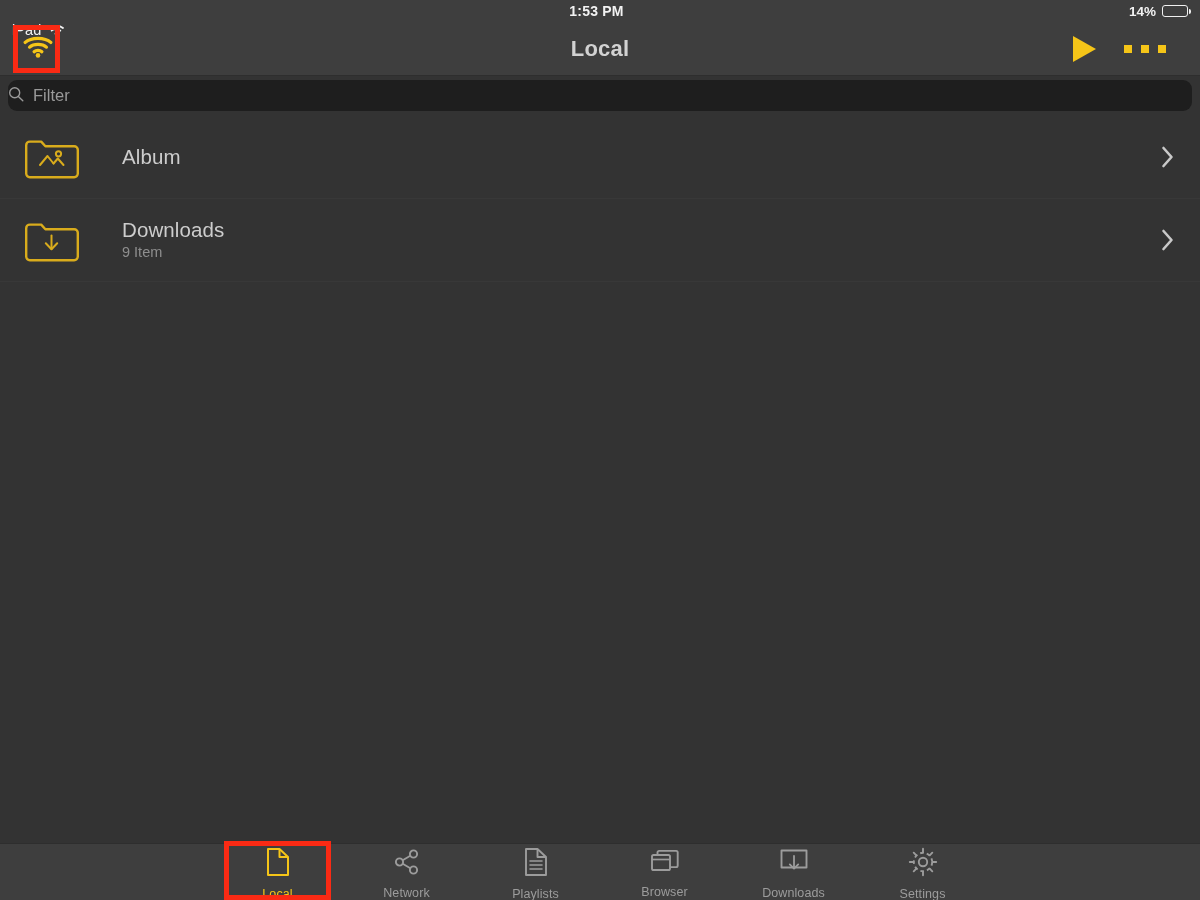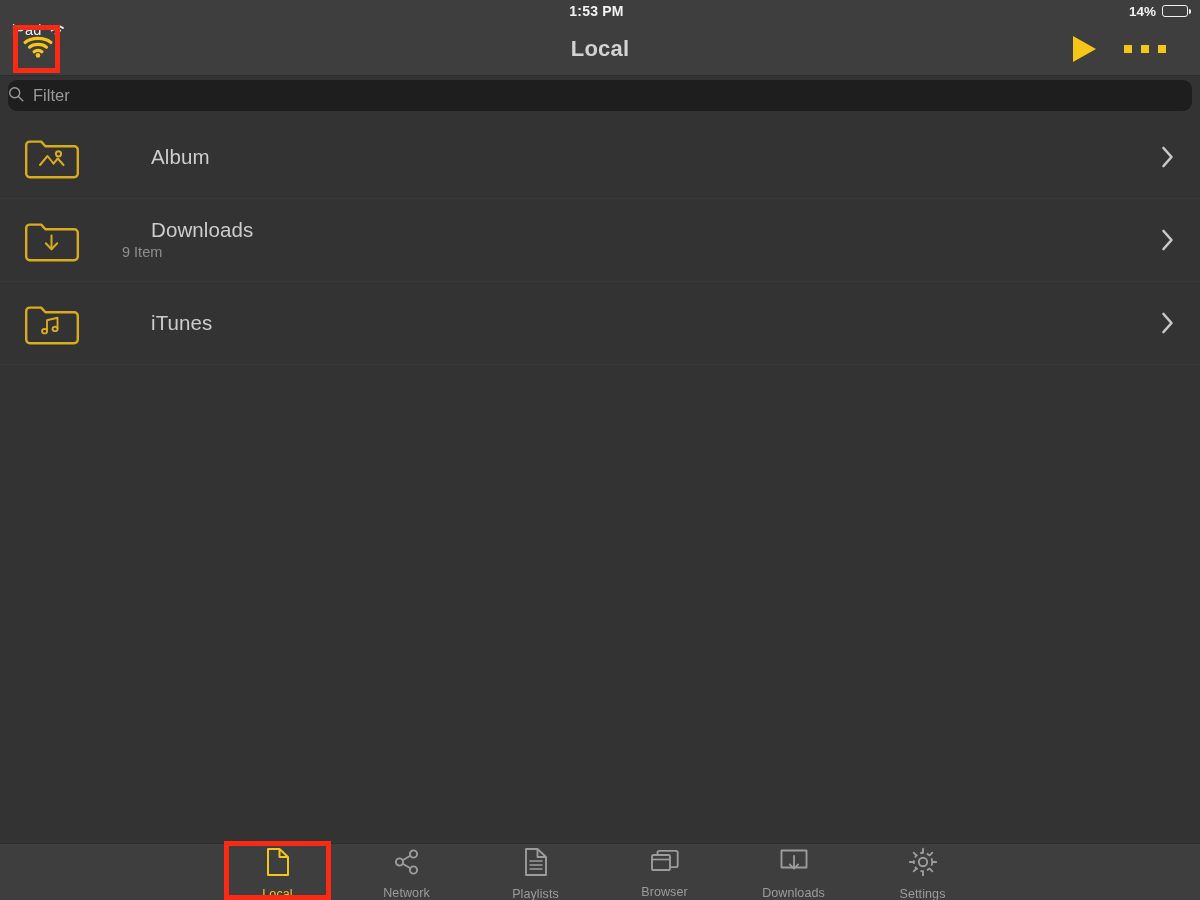--- a/index.html
+++ b/index.html
@@ -168,21 +168,20 @@
     margin-left: 42px;
     display: flex; flex-direction: column;
     justify-content: center;
     gap: 3px;
   }
   .row-title {
     font-size: 20.5px;
     color: #cdcdcd;
     letter-spacing: .1px;
     line-height: 1.1;
-    margin-left: 29px;
   }
   .row-sub {
     font-size: 14.5px;
     color: #8e8e8e;
     line-height: 1.1;
   }
   .row-chev {
     margin-left: auto;
     width: 18px; height: 30px;
     display: flex; align-items: center; justify-content: center;
@@ -322,38 +321,20 @@
         <span class="row-title">Downloads</span>
         <span class="row-sub">9 Item</span>
       </div>
       <div class="row-chev">
         <svg width="13" height="22" viewBox="0 0 13 22" fill="none">
           <path d="M2.5 2 L10.5 11 L2.5 20" stroke="#c9c9c9" stroke-width="2.6" stroke-linecap="round" stroke-linejoin="round"></path>
         </svg>
       </div>
     </div>
 
-    <div class="row">
-      <div class="row-icon">
-        <svg width="56" height="44" viewBox="0 0 56 44" fill="none">
-          <path d="M2.2 10.2 a3.6 3.6 0 0 1 3.6 -3.6 h11.4 l4.2 4.6 h28.8 a3.6 3.6 0 0 1 3.6 3.6 v23.8 a3.6 3.6 0 0 1 -3.6 3.6 h-44.4 a3.6 3.6 0 0 1 -3.6 -3.6 z" stroke="#d9ac1c" stroke-width="2.4" stroke-linejoin="round"></path>
-          <path d="M23 30 L23 19.2 L33.5 16.8 L33.5 27.6" stroke="#d9ac1c" stroke-width="1.9" stroke-linecap="round" stroke-linejoin="round"></path>
-          <ellipse cx="20.6" cy="30.2" rx="2.5" ry="2.2" stroke="#d9ac1c" stroke-width="1.9"></ellipse>
-          <ellipse cx="31.1" cy="27.9" rx="2.5" ry="2.2" stroke="#d9ac1c" stroke-width="1.9"></ellipse>
-        </svg>
-      </div>
-      <div class="row-text">
-        <span class="row-title">iTunes</span>
-      </div>
-      <div class="row-chev">
-        <svg width="13" height="22" viewBox="0 0 13 22" fill="none">
-          <path d="M2.5 2 L10.5 11 L2.5 20" stroke="#c9c9c9" stroke-width="2.6" stroke-linecap="round" stroke-linejoin="round"></path>
-        </svg>
-      </div>
-    </div>
 
   </div>
 
   <div class="tab-bar">
 
     <div class="tab active">
       <span>
         <svg width="26" height="30" viewBox="0 0 26 30" fill="none">
           <path d="M3 2 h11.5 L23 10 v18 H3 z" stroke="#f5c518" stroke-width="2" stroke-linejoin="round"></path>
           <path d="M14.5 2 v8 H23" stroke="#f5c518" stroke-width="2" stroke-linejoin="round"></path>

